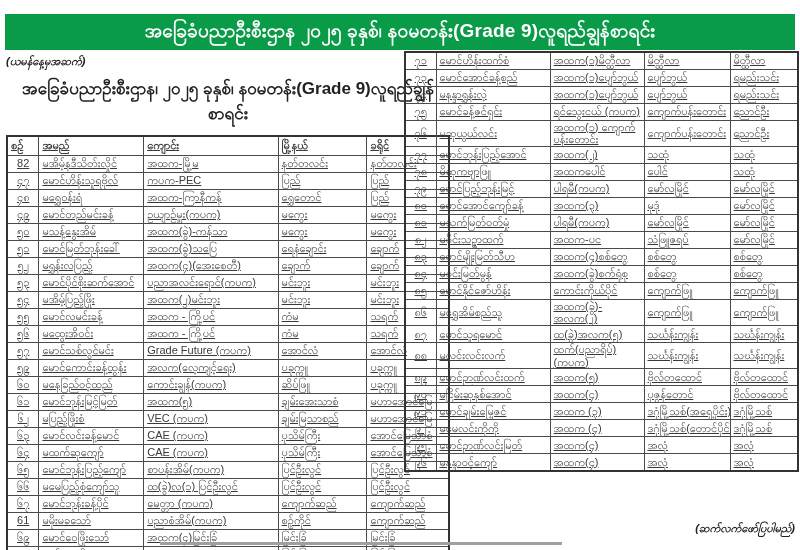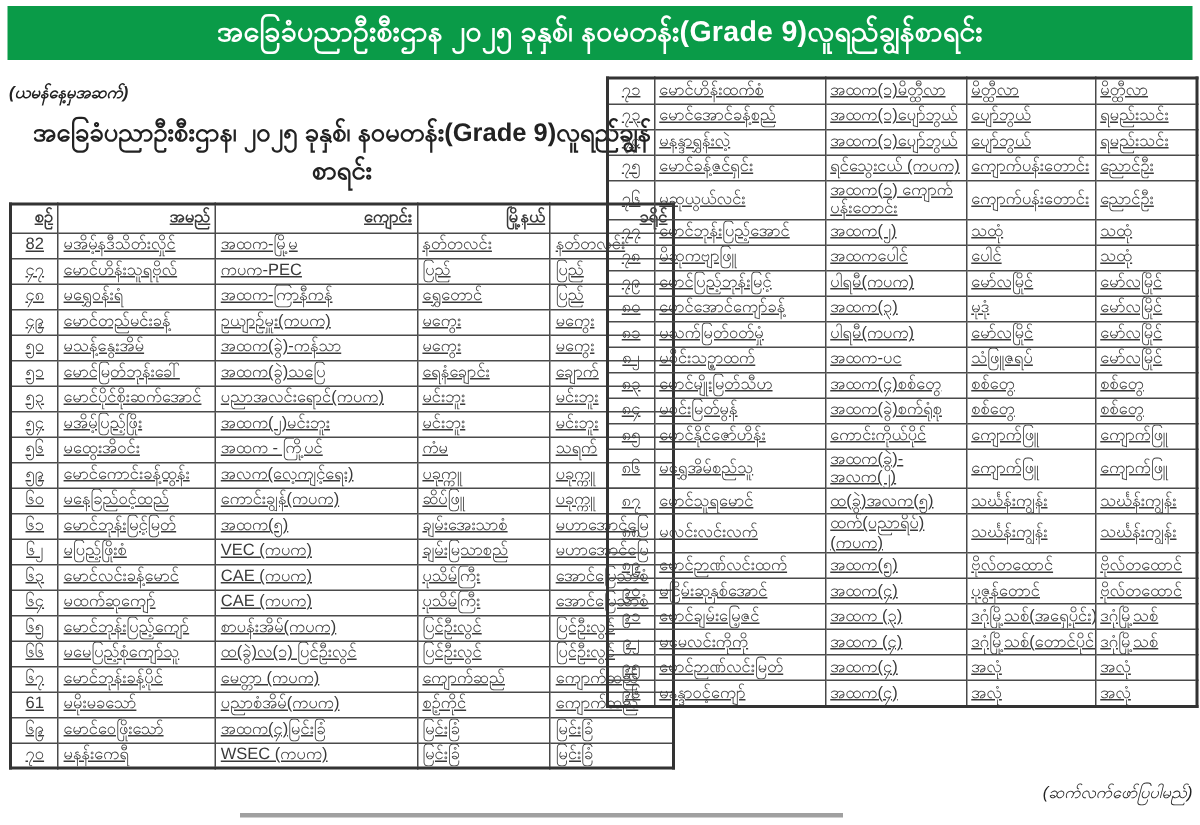--- a/index.html
+++ b/index.html
@@ -1,43 +1,43 @@
 <!DOCTYPE html>
 <html style="--green: #0a9b48; --ink: #3a3a3a;"><head>
 <meta charset="utf-8">
 <style>
   :root { --green:#0a9b48; --ink:#3a3a3a; --line:#4a4a4a; }
   * { box-sizing:border-box; margin:0; padding:0; }
   body { font-family:"Liberation Sans", sans-serif; background:#ffffff; }
   .page { position:relative; width:800px; height:550px; background:#ffffff; overflow:hidden; }
 
   .green-bar {
-    position:absolute; left:5px; top:4px; width:790px; height:36px;
+    position:absolute; left:5px; top:14px; width:790px; height:36px;
     background:var(--green); color:#ffffff;
     display:flex; align-items:center; justify-content:center;
     font-size:19px; font-weight:bold; letter-spacing:0.2px;
   }
 
   .left-col  { position:absolute; left:6px;  top:54px; width:444px; }
   .right-col { position:absolute; left:404px; top:51px; width:393px; }
 
   .continued { font-size:11px; font-weight:bold; font-style:italic; color:#222; margin-bottom:7px; }
   .subtitle  { font-size:17px; font-weight:bold; color:#222; text-align:center; margin-bottom:8px; }
 
   table { border-collapse:collapse; table-layout:fixed; width:100%;
           font-size:11px; color:var(--ink); border:2px solid #333;text-decoration:underline; }
   th, td { border:1px solid var(--line); padding:0 3px; line-height:1.15;
            overflow:hidden; }
-  th { height:19px; text-align:right; font-weight:bold; }
+  th { height:19px; text-align:left; font-weight:bold; }
   td { height:17px; white-space:nowrap; }
   td:nth-child(1) { text-align:center; }
   td:nth-child(3) { white-space:normal; }
 
   .footer-note { position:absolute; right:5px; top:521px;
-                 font-size:11px; font-weight:normal; font-style:italic; color:#222; }
+                 font-size:11px; font-weight:bold; font-style:italic; color:#222; }
   .bottom-rule { position:absolute; left:160px; top:542px; width:402px; height:3px;
                  background:#a0a0a0; }
 </style>
 </head>
 <body>
 
 <div class="page">
 
   <div class="green-bar">
     <span>အခြေခံပညာဦးစီးဌာန ၂၀၂၅ ခုနှစ်၊ နဝမတန်း(Grade 9)လူရည်ချွန်စာရင်း</span>
@@ -100,39 +100,60 @@
             <td>မကွေး</td>
           </tr>
           <tr>
             <td>၅၁</td>
             <td>မောင်မြတ်ဘုန်းခေါ်</td>
             <td>အထက(ခွဲ)သပြေ</td>
             <td>ရေနံချောင်း</td>
             <td>ချောက်</td>
           </tr>
           <tr>
+            <td>၅၂</td>
+            <td>မရွှန်းလပြည့်</td>
+            <td>အထက(၄)(အေးစေတီ)</td>
+            <td>ချောက်</td>
+            <td>ချောက်</td>
+          </tr>
+          <tr>
             <td>၅၃</td>
             <td>မောင်ပိုင်စိုးဆက်အောင်</td>
             <td>ပညာအလင်းရောင်(ကပက)</td>
             <td>မင်းဘူး</td>
             <td>မင်းဘူး</td>
           </tr>
           <tr>
             <td>၅၄</td>
             <td>မအိမ့်ပြည့်ဖြိုး</td>
             <td>အထက(၂)မင်းဘူး</td>
             <td>မင်းဘူး</td>
             <td>မင်းဘူး</td>
           </tr>
           <tr>
+            <td>၅၅</td>
+            <td>မောင်လမင်းခန့်</td>
+            <td>အထက - ကြို့ပင်</td>
+            <td>ကံမ</td>
+            <td>သရက်</td>
+          </tr>
+          <tr>
             <td>၅၆</td>
             <td>မထွေးအိဝင်း</td>
             <td>အထက - ကြို့ပင်</td>
             <td>ကံမ</td>
             <td>သရက်</td>
+          </tr>
+          <tr>
+            <td>၅၇</td>
+            <td>မောင်သစ်လွင်မင်း</td>
+            <td>Grade Future (ကပက)</td>
+            <td>အောင်လံ</td>
+            <td>အောင်လံ</td>
           </tr>
           <tr>
             <td>၅၉</td>
             <td>မောင်ကောင်းခန့်ထွန်း</td>
             <td>အလက(လေ့ကျင့်ရေး)</td>
             <td>ပခုက္ကူ</td>
             <td>ပခုက္ကူ</td>
           </tr>
           <tr>
             <td>၆၀</td>

